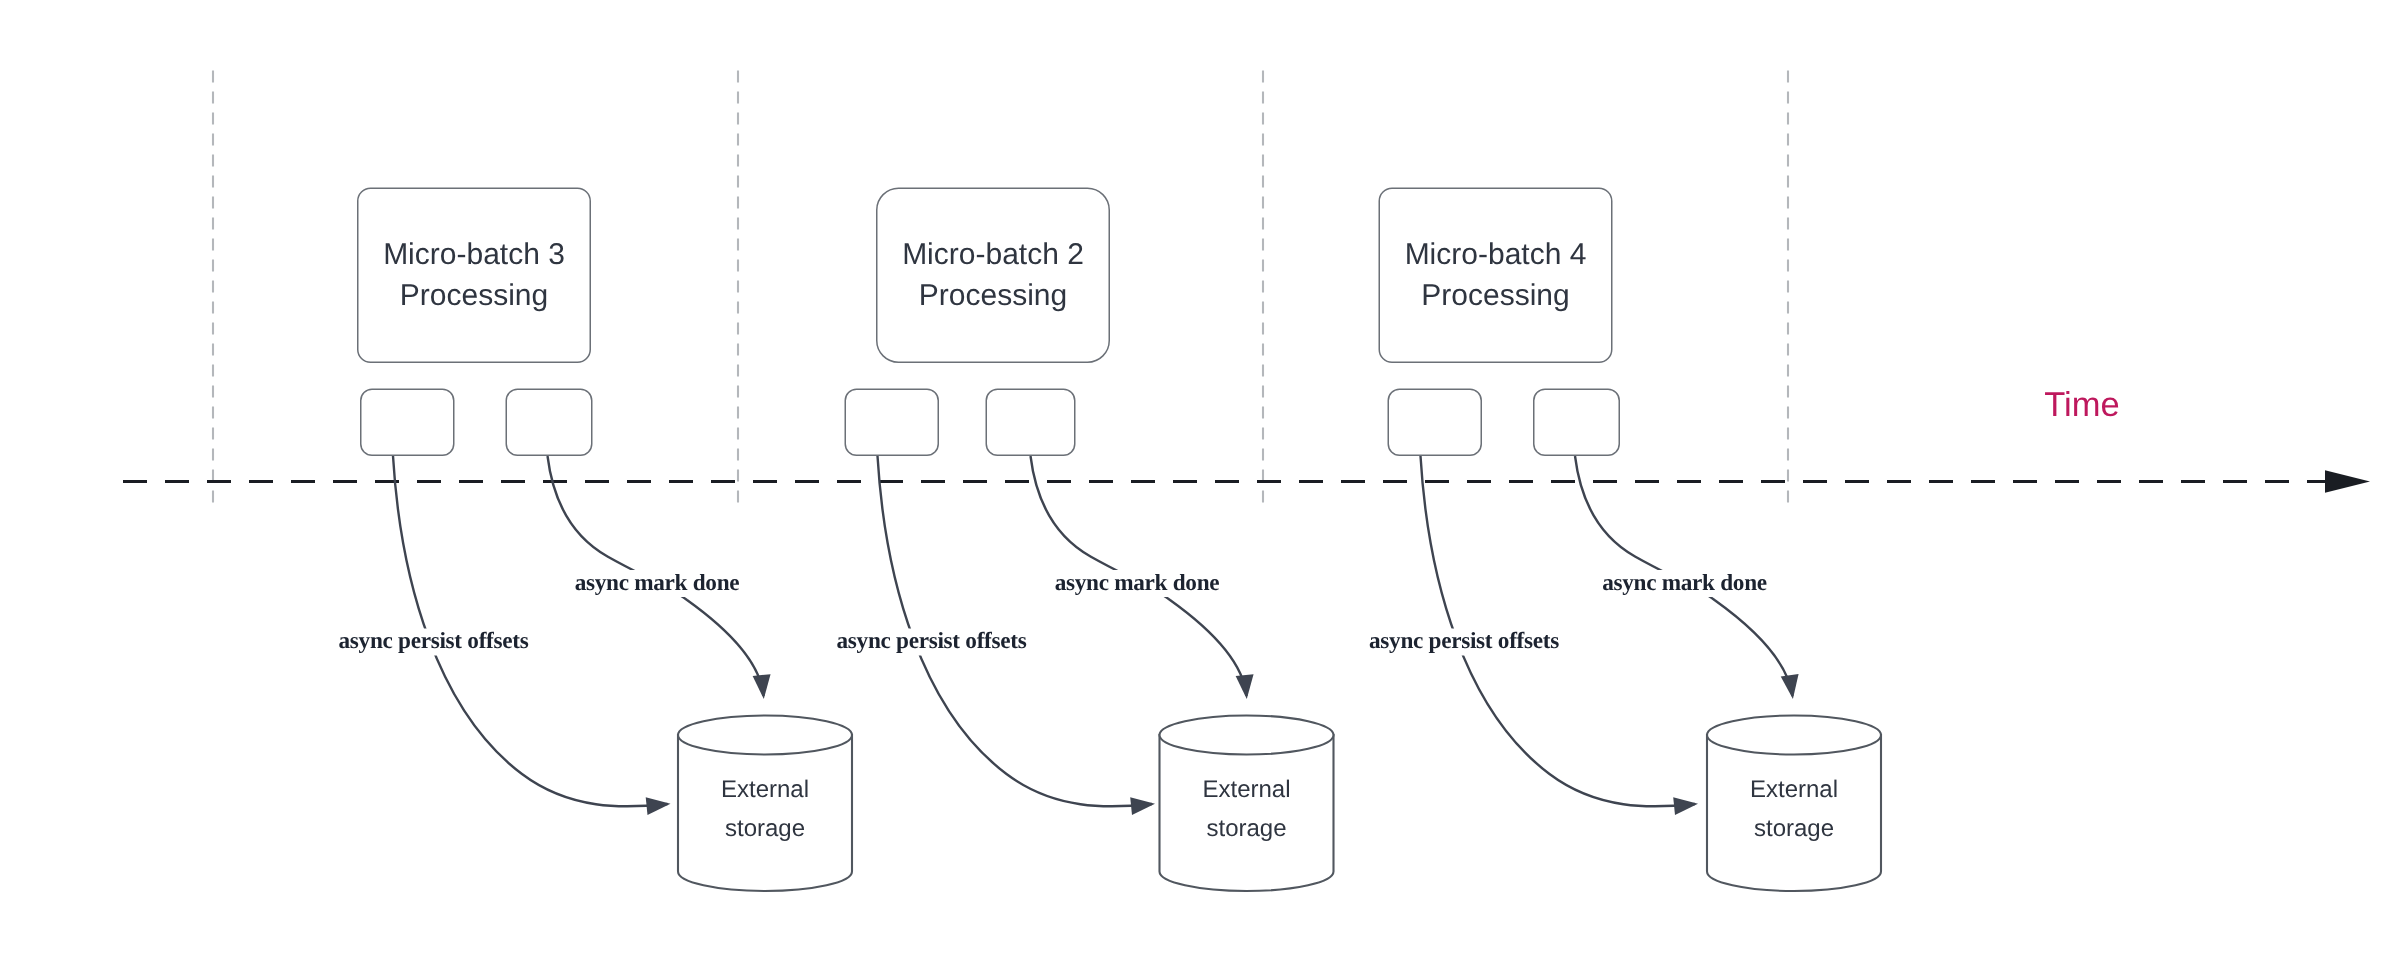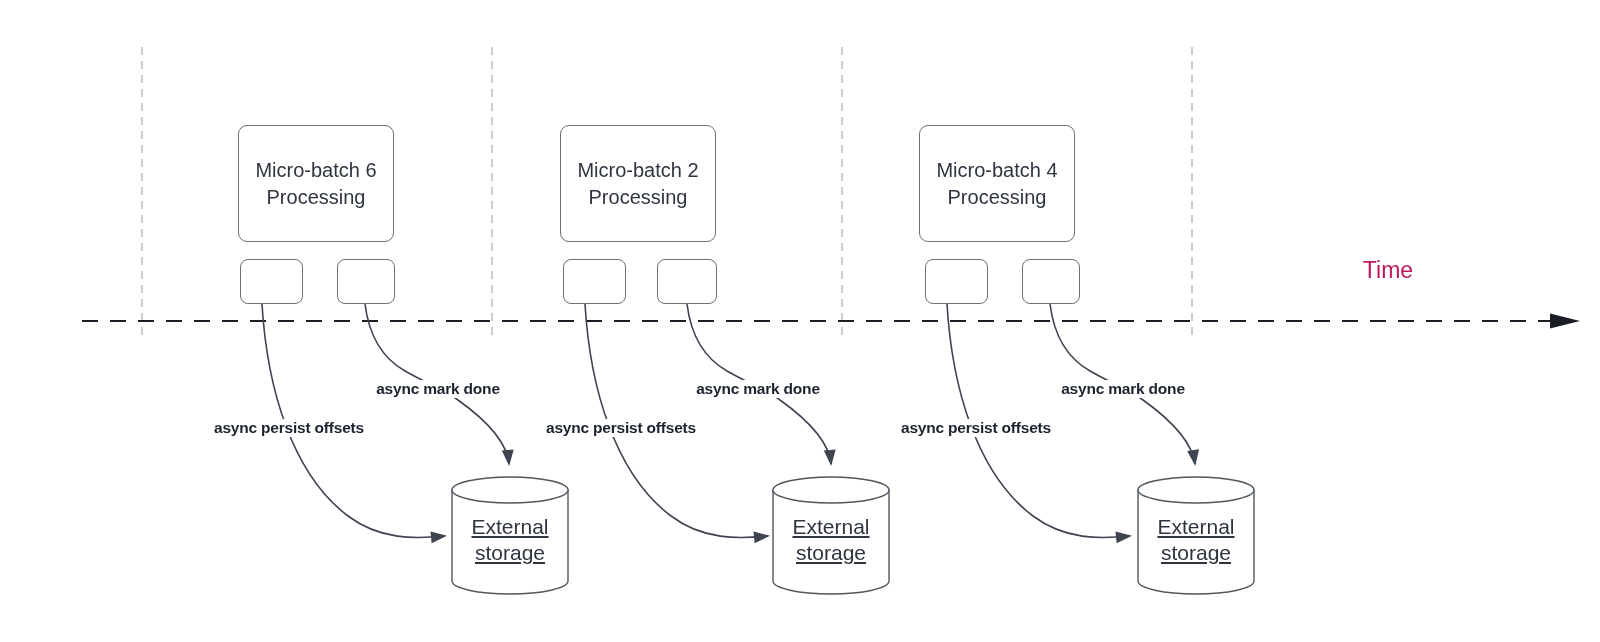--- a/index.html
+++ b/index.html
@@ -34,35 +34,35 @@
   }
   .mini-box{
     position:absolute;height:45px;top:259px;
     border:1.4px solid var(--box-border);border-radius:8px;
     background:#fff;box-sizing:border-box;
   }
   .async-label{
     position:absolute;transform:translate(-50%,-50%);
     font-size:15.5px;font-weight:bold;letter-spacing:-0.2px;
     color:var(--label-text);background:var(--background);
-    padding:0 3px;white-space:nowrap;
+    padding:0 3px;white-space:nowrap;font-family:Liberation Serif, serif;
   }
   .storage-label{
     position:absolute;transform:translateX(-50%);
     width:92px;top:514px;text-align:center;
-    font-size:21px;line-height:26px;color:var(--box-text);text-decoration:underline;
+    font-size:16px;line-height:26px;color:var(--box-text);
   }
   .time-label{
     position:absolute;transform:translate(-50%,-50%);
     left:1388px;top:270px;
     font-size:23px;color:#be185d;white-space:nowrap;
   }
   
   .g1 .proc-box{left:238px;top:125px;}
-  .g2 .proc-box{left:560px;top:125px;}
+  .g2 .proc-box{left:584px;top:125px;border-radius:15px;}
   .g3 .proc-box{left:919px;top:125px;}
   .g1 .mini-1{left:240px;width:63px;}
   .g1 .mini-2{left:337px;width:58px;}
   .g2 .mini-1{left:563px;width:63px;}
   .g2 .mini-2{left:657px;width:60px;}
   .g3 .mini-1{left:925px;width:63px;}
   .g3 .mini-2{left:1022px;width:58px;}
   .g1 .persist{left:289px;top:428px;}
   .g2 .persist{left:621px;top:428px;}
   .g3 .persist{left:976px;top:428px;}
@@ -110,21 +110,21 @@
       <path class="cyl" d="M 773 490 V 581 a 58 13 0 0 0 116 0 V 490 Z"></path>
       <ellipse class="cyl" cx="831" cy="490" rx="58" ry="13"></ellipse>
     </g>
     <g>
       <path class="cyl" d="M 1138 490 V 581 a 58 13 0 0 0 116 0 V 490 Z"></path>
       <ellipse class="cyl" cx="1196" cy="490" rx="58" ry="13"></ellipse>
     </g>
   </svg>
 
   <div class="g1">
-    <div class="proc-box">Micro-batch 6 Processing</div>
+    <div class="proc-box">Micro-batch 3 Processing</div>
     <div class="mini-box mini-1"></div>
     <div class="mini-box mini-2"></div>
     <div class="async-label persist">async persist offsets</div>
     <div class="async-label done">async mark done</div>
     <div class="storage-label">External storage</div>
   </div>
 
   <div class="g2">
     <div class="proc-box">Micro-batch 2 Processing</div>
     <div class="mini-box mini-1"></div>

